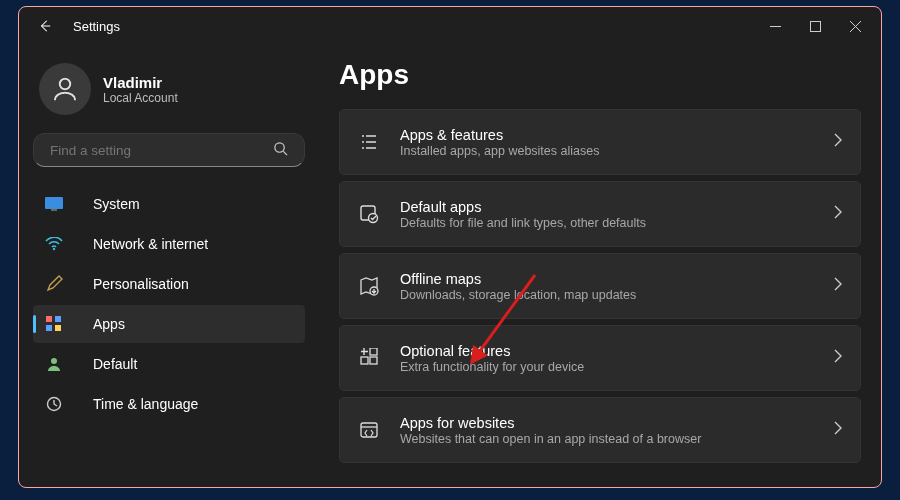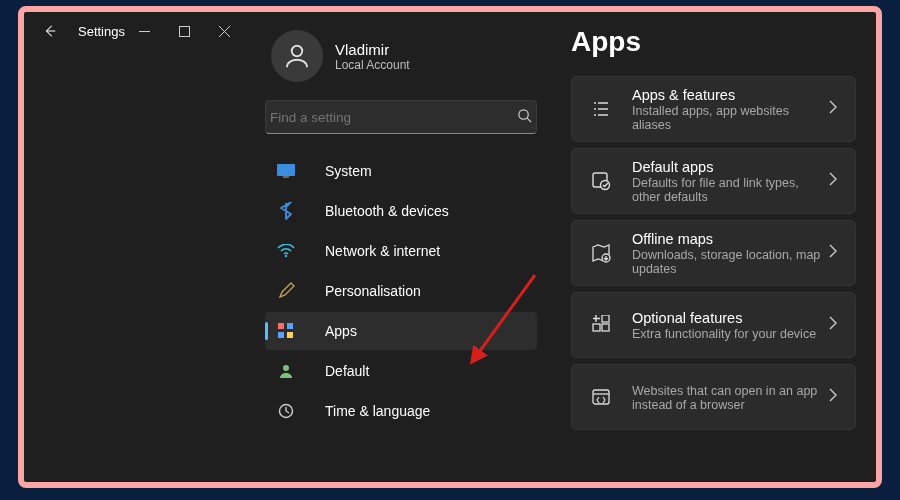--- a/index.html
+++ b/index.html
@@ -10,23 +10,23 @@
     height: 500px;
     overflow: hidden;
     color: #fff;
   }
   .window {
     position: absolute;
     top: 6px; left: 18px;
     width: 864px; height: 482px;
     background: #1f1f1f;
     border-radius: 8px;
-    border: 6px solid #fca5a5;
+    border: 1px solid #fca5a5;
     display: flex;
-    flex-direction: row;
+    flex-direction: column;
     overflow: hidden;
   }
   .titlebar {
     height: 38px;
     display: flex;
     align-items: center;
     padding: 0 6px 0 12px;
     flex-shrink: 0;
   }
   .titlebar .back { width: 28px; display:flex; justify-content:center; color:#fff; }
@@ -39,30 +39,30 @@
     padding: 10px 14px 0 14px;
     display:flex;
     flex-direction:column;
     flex-shrink:0;
   }
   .profile { display:flex; align-items:center; gap:12px; padding: 8px 6px 18px 6px; }
   .avatar {
     width: 52px; height:52px; border-radius:50%;
     background:#3a3a3a; display:flex; align-items:center; justify-content:center;
   }
-  .profile-name { font-size:15px; font-weight:400; }
+  .profile-name { font-size:15px; font-weight:700; }
   .profile-sub { font-size:12px; color:#bdbdbd; }
   .search {
     height: 34px;
     background:#2d2d2d;
     border:1px solid #3a3a3a;
     border-bottom:1px solid #888;
-    border-radius:4px;
+    border-radius:12px;
     display:flex; align-items:center;
-    padding: 0 4px;
+    padding: 0 16px;
     margin-bottom: 18px;
   }
   .search input {
     flex:1; background:transparent; border:none; outline:none;
     color:#ccc; font-size:13.5px;
   }
   .navlist { position:relative; flex:1; overflow:hidden; }
   .nav-item {
     height:38px; display:flex; align-items:center; gap:30px;
     padding: 0 12px; border-radius:4px; font-size:14px;
@@ -158,28 +158,20 @@
           <span class="nav-icon">
               <svg width="18" height="14">
                 <rect x="0" y="0" width="18" height="12" rx="1" class="ic-system"></rect>
                 <rect x="6" y="12" width="6" height="2" fill="#666"></rect>
               </svg>
             </span>
           <span>System</span>
         </div>
         <div class="nav-item">
           <span class="nav-icon">
-              <svg width="14" height="18" viewBox="0 0 12 18">
-                <path d="M6 1v16l5-5-10-6 10-6-5 5" stroke="#3a8de0" stroke-width="1.8" fill="none" stroke-linejoin="round"></path>
-              </svg>
-            </span>
-          <span>Bluetooth &amp; devices</span>
-        </div>
-        <div class="nav-item">
-          <span class="nav-icon">
               <svg width="18" height="14" viewBox="0 0 18 14">
                 <path d="M1 4c5-5 12-5 16 0M4 7c3-3 7-3 10 0M7 10c1.3-1.3 2.7-1.3 4 0" stroke="#3abfe0" stroke-width="1.6" fill="none"></path>
                 <circle cx="9" cy="12" r="1.2" fill="#3abfe0"></circle>
               </svg>
             </span>
           <span>Network &amp; internet</span>
         </div>
         <div class="nav-item">
           <span class="nav-icon">
               <svg width="18" height="18" viewBox="0 0 18 18">
@@ -293,20 +285,21 @@
 
       <div class="card">
         <span class="card-icon">
             <svg width="20" height="20" viewBox="0 0 20 20">
               <rect x="2" y="3" width="16" height="14" rx="2" stroke="#ddd" fill="none" stroke-width="1.3"></rect>
               <path d="M2 7h16" stroke="#ddd" stroke-width="1.3"></path>
               <path d="M8 10l-2 3 2 3M12 10l2 3-2 3" stroke="#ddd" fill="none" stroke-width="1.2"></path>
             </svg>
           </span>
         <div class="card-text">
+          <div class="card-title">Apps for websites</div>
           <div class="card-sub">Websites that can open in an app instead of a browser</div>
         </div>
         <span class="chev"><svg width="8" height="14">
               <path d="M1 1l6 6-6 6" stroke="#ccc" fill="none" stroke-width="1.4"></path>
             </svg></span>
       </div>
 
     </div>
   </div>
 </div>

